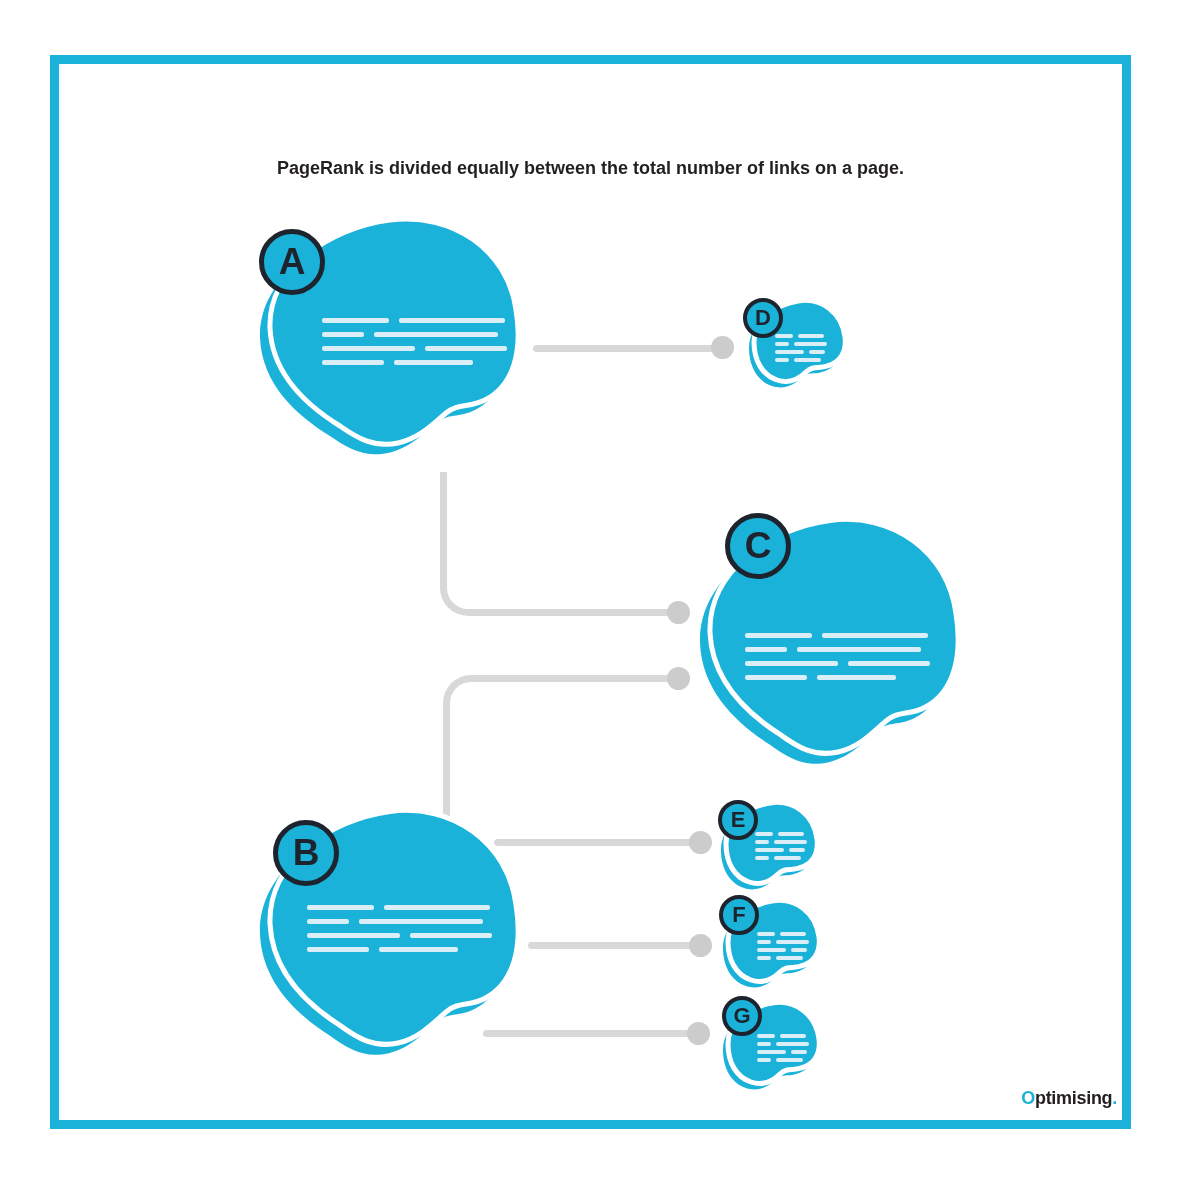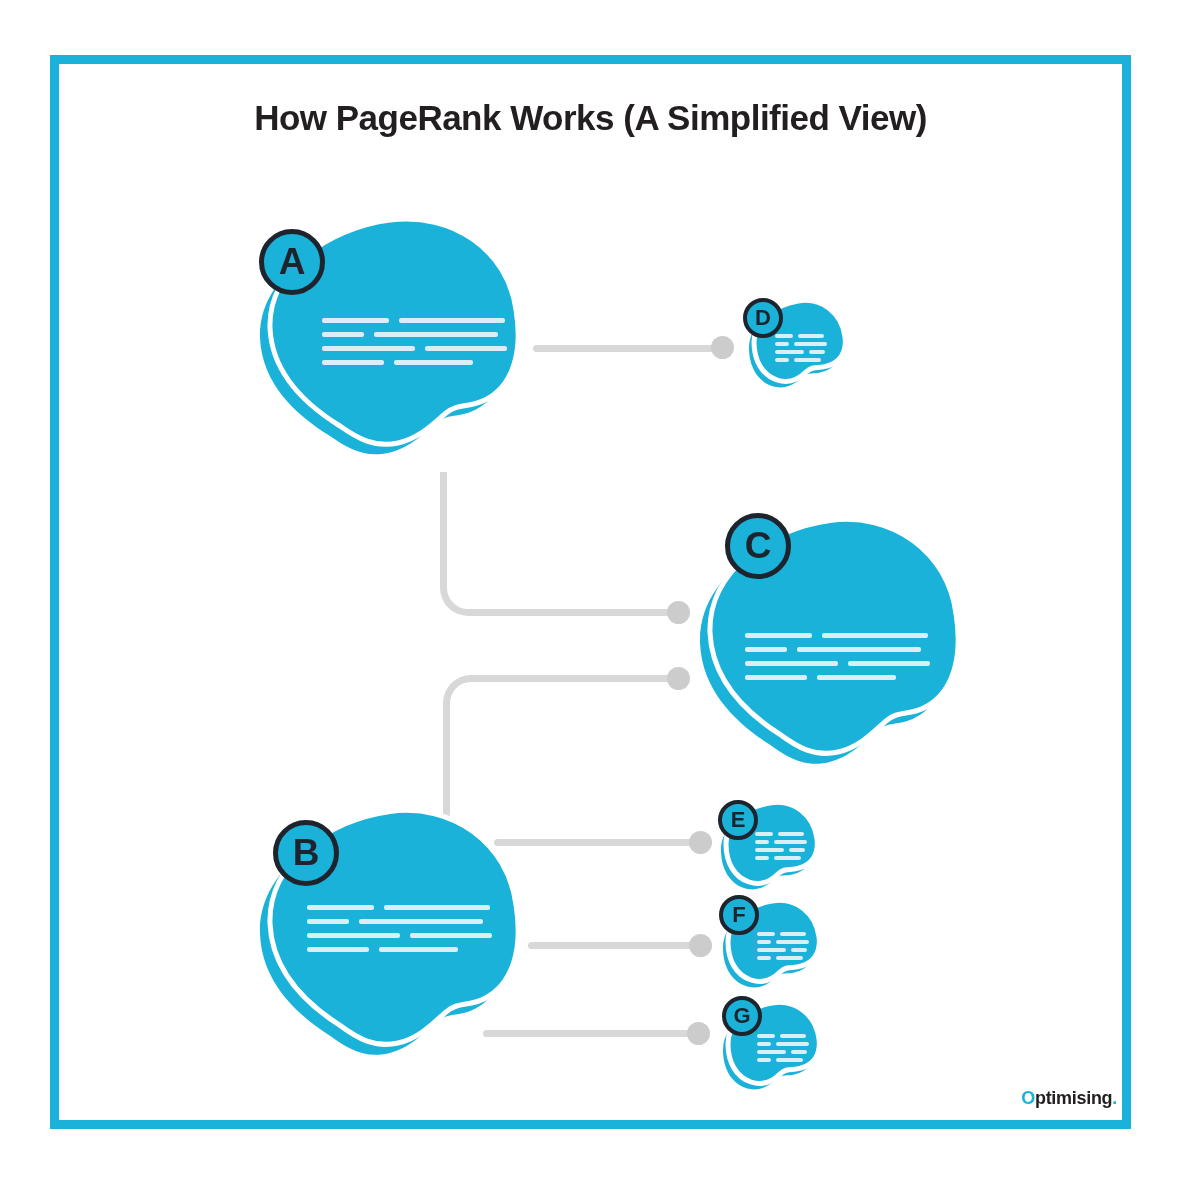--- a/index.html
+++ b/index.html
@@ -94,21 +94,21 @@
   .logo .logo-o { color:#1ab2d9; }
   .logo .logo-dot { color:#1ab2d9; }
 </style>
 </head>
 <body>
 
 <div class="canvas">
 
   <div class="frame"></div>
 
-  <h1 class="title">How PageRank Works (A Simplified View)</h1>
+  <p class="subtitle">PageRank is divided equally between the total number of links on a page.</p>
 
   <div class="link hline" id="link-a-d"></div>
   <div class="dot" id="dot-a-d"></div>
 
   <div class="link elbow-dr" id="link-a-c"></div>
   <div class="dot" id="dot-a-c"></div>
 
   <div class="link elbow-ur" id="link-b-c"></div>
   <div class="dot" id="dot-b-c"></div>
 

